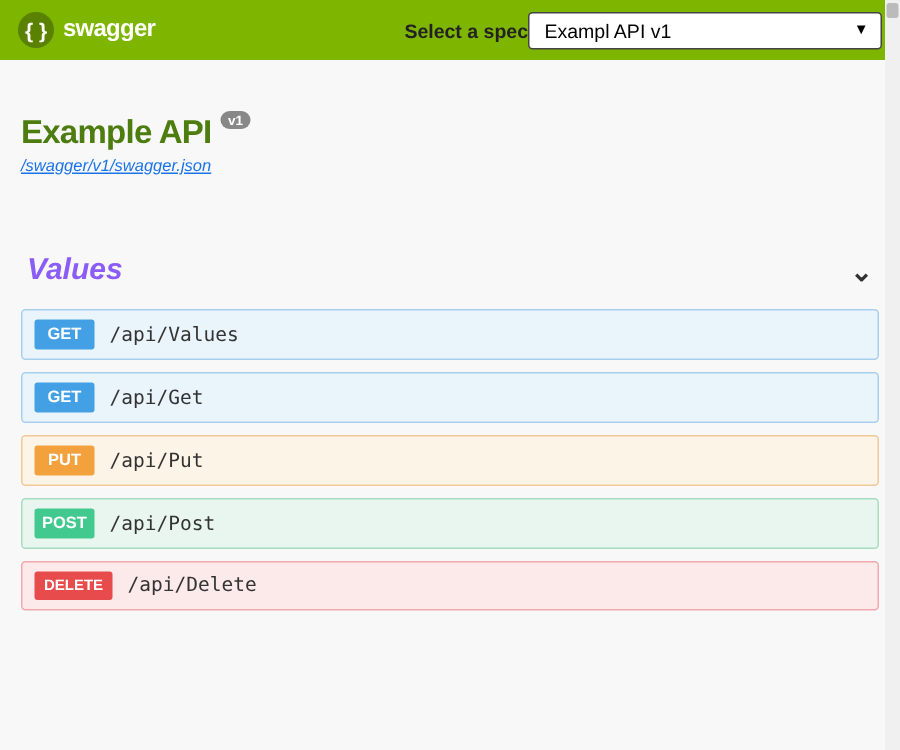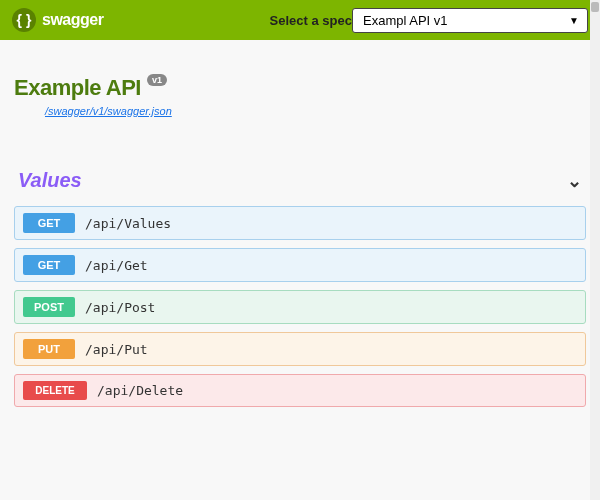--- a/index.html
+++ b/index.html
@@ -9,36 +9,36 @@
 .logo-icon { width: 24px; height: 24px; background: #5a8200; border-radius: 50%; display: flex; align-items: center; justify-content: center; color: #fff; font-weight: bold; font-size: 14px; }
 .logo-text { color: #fff; font-weight: 700; font-size: 16px; letter-spacing: -0.5px; }
 .spec-area { margin-left: auto; display: flex; align-items: center; gap: 0; }
 .spec-label { color: #222; font-size: 13px; font-weight: 600; }
 .spec-select { position: relative; background: #fff; border: 1px solid #444; border-radius: 3px; padding: 4px 28px 4px 10px; font-size: 13px; width: 236px; cursor: pointer; }
 .spec-caret { position: absolute; right: 8px; top: 50%; transform: translateY(-50%); font-size: 10px; }
 .main { padding: 35px 14px 14px 14px; }
 .title-row { display: flex; align-items: baseline; gap: 6px; }
 .api-title { font-size: 22px; font-weight: 700; color: #4d7c0f; letter-spacing: -0.5px; }
 .version-badge { background: #888; color: #fff; font-size: 9px; font-weight: 700; border-radius: 10px; padding: 1px 5px; position: relative; top: -12px; }
-.spec-link { color: #1a73e8; font-size: 11px; text-decoration: underline; margin-top: 2px; display: inline-block; font-style: italic; margin-left: 31px; }
+.spec-link { color: #1a73e8; font-size: 11px; text-decoration: underline; margin-top: 2px; display: inline-block; font-style: italic; }
 .tag-section { margin-top: 50px; }
 .tag-header { display: flex; align-items: center; justify-content: space-between; cursor: pointer; padding: 0 4px 6px 4px; }
 .tag-name { font-size: 20px; font-weight: 700; color: #8b5cf6; font-style: italic; }
 .chevron { font-size: 18px; font-weight: 700; color: #333; }
 .op-list { margin-top: 8px; display: flex; flex-direction: column; gap: 8px; }
 .op-row { display: flex; align-items: center; border: 1px solid; border-radius: 3px; padding: 6px 8px; cursor: pointer; }
 .op-get { background: #eaf4fb; border-color: #a8d0ed; }
 .op-post { background: #e9f6ef; border-color: #a7dcc0; }
 .op-put { background: #fdf4e8; border-color: #f0c89a; }
 .op-delete { background: #fce9ea; border-color: #f0a9ac; }
-.method { color: #fff; font-size: 11px; font-weight: 700; border-radius: 2px; padding: 4px 0; width: 52px; text-align: center; margin-right: 10px; }
+.method { color: #fff; font-size: 11px; font-weight: 700; border-radius: 2px; padding: 4px 0; width: 40px; text-align: center; margin-right: 10px; }
 .m-get { background: #44a0e4; }
 .m-post { background: #42c98f; }
 .m-put { background: #f2a13c; }
-.m-delete { background: #e84b4b; width: 64px; font-size: 10px; }
+.m-delete { background: #e84b4b; width: 52px; font-size: 10px; }
 .op-path { font-family: ui-monospace, Menlo, Consolas, monospace; font-size: 13px; color: #333; }
 .scrollbar { position: absolute; right: 0; top: 0; width: 10px; height: 100%; background: #f0f0f0; }
 .scrollbar-thumb { position: absolute; right: 1px; top: 2px; width: 8px; height: 10px; background: #bbb; border-radius: 2px; }
 </style>
 </head>
 <body>
 
 <div class="topbar">
   <div class="logo">
     <div class="logo-icon">{ }</div>
@@ -67,27 +67,27 @@
     </div>
     <div class="op-list" id="op-list">
         <div class="op-row op-get">
           <span class="method m-get">GET</span>
           <span class="op-path">/api/Values</span>
         </div>
         <div class="op-row op-get">
           <span class="method m-get">GET</span>
           <span class="op-path">/api/Get</span>
         </div>
+        <div class="op-row op-put">
+          <span class="method m-put">PUT</span>
+          <span class="op-path">/api/Put</span>
+        </div>
         <div class="op-row op-post">
           <span class="method m-post">POST</span>
           <span class="op-path">/api/Post</span>
-        </div>
-        <div class="op-row op-put">
-          <span class="method m-put">PUT</span>
-          <span class="op-path">/api/Put</span>
         </div>
         <div class="op-row op-delete">
           <span class="method m-delete">DELETE</span>
           <span class="op-path">/api/Delete</span>
         </div>
       </div>
   </div>
 </div>
 
 <div class="scrollbar">

